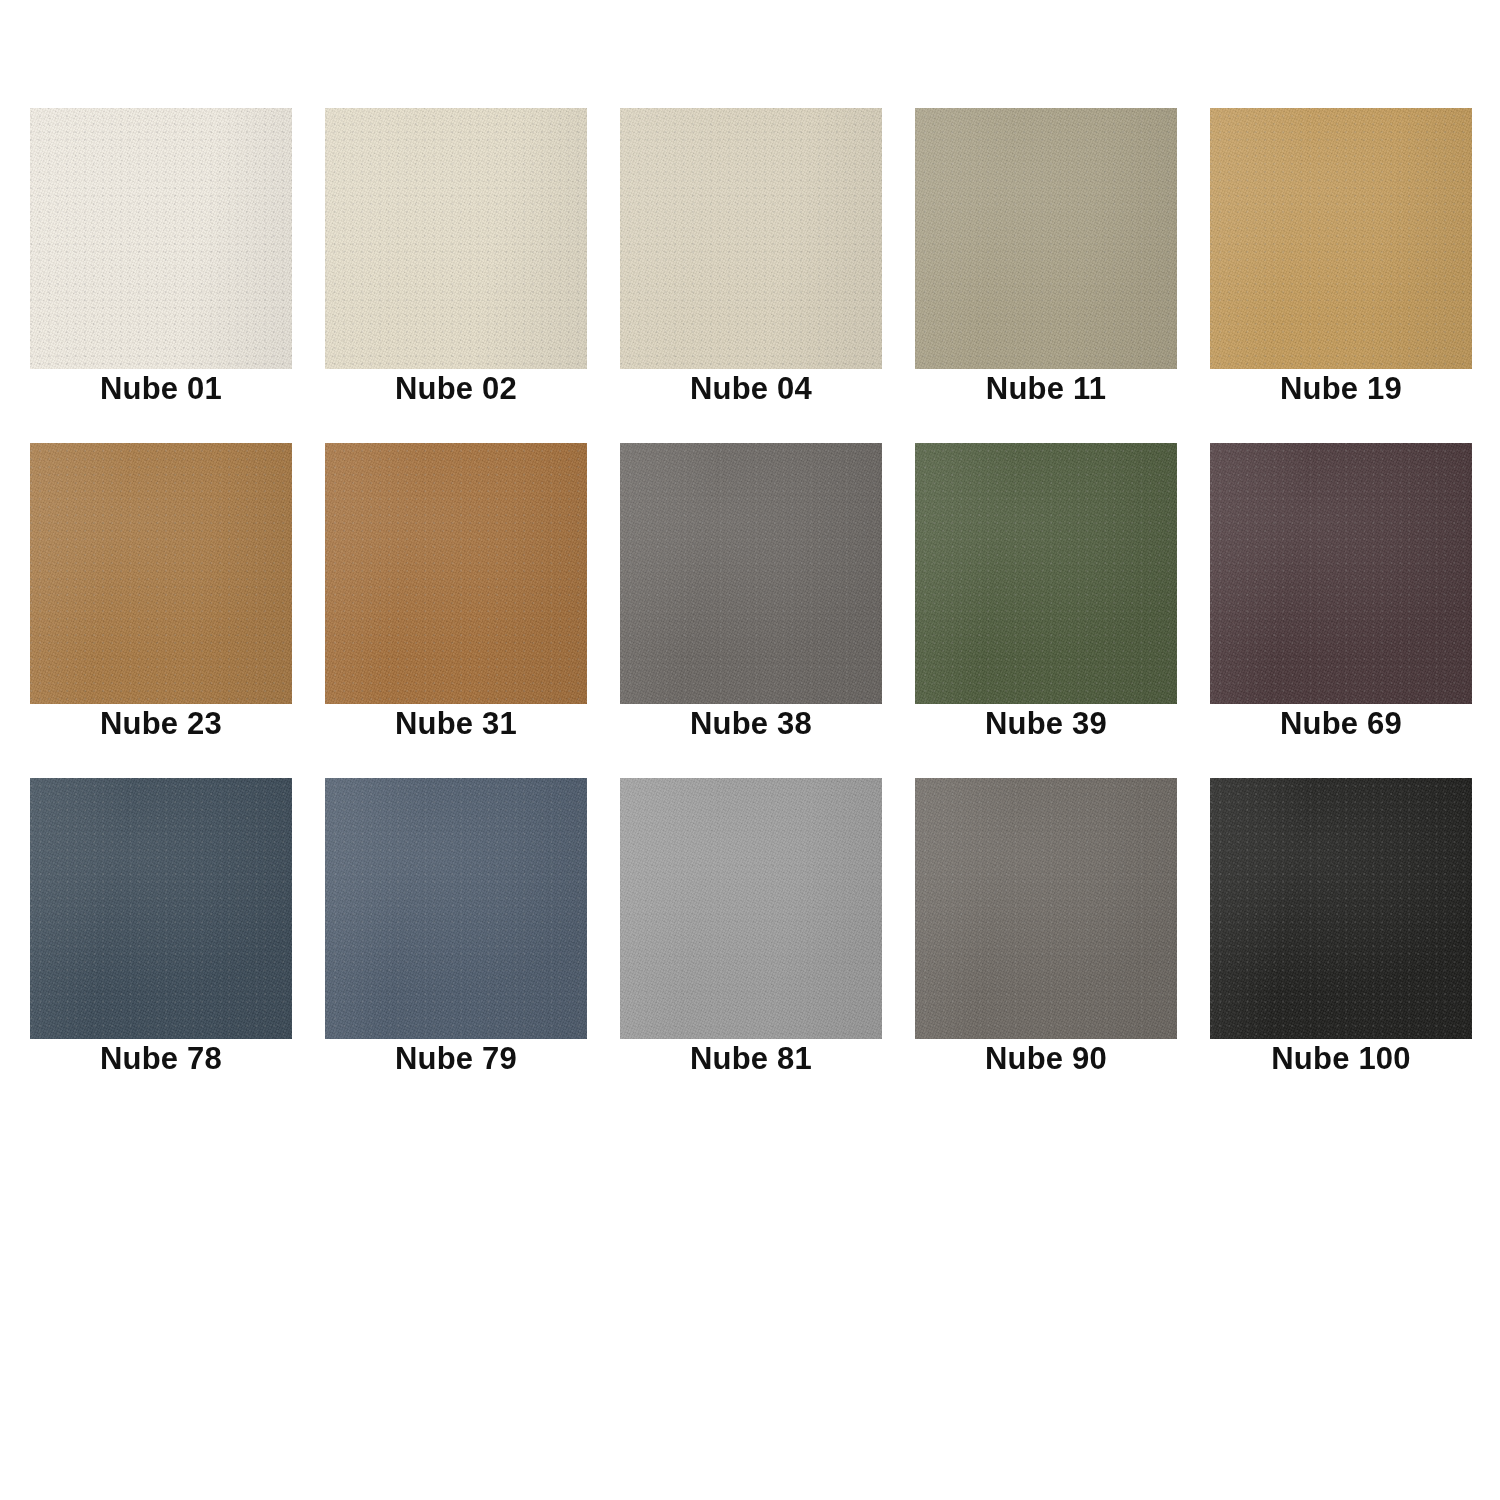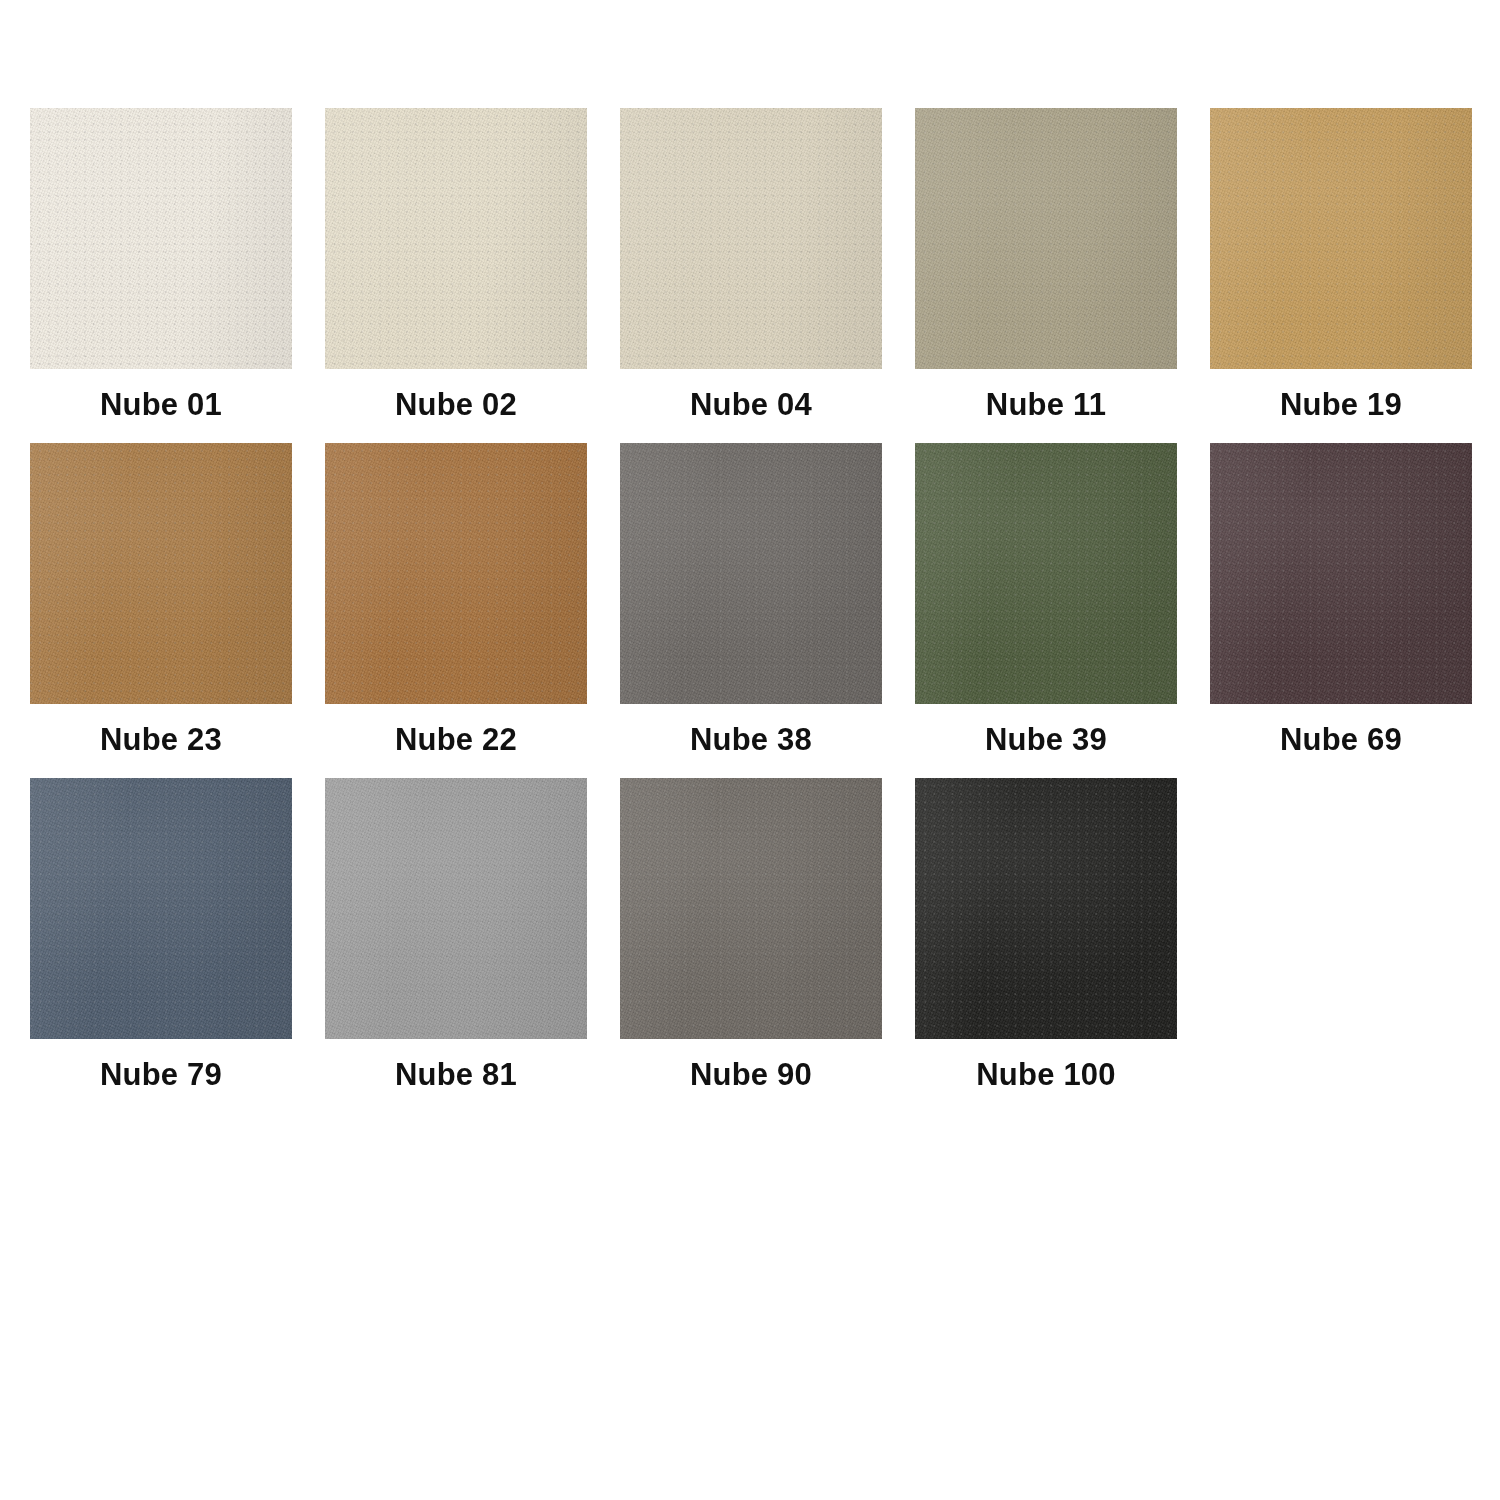--- a/index.html
+++ b/index.html
@@ -74,21 +74,21 @@
   .swatch-chip .sheen {
     position: absolute;
     inset: 0;
     background:
       linear-gradient(100deg, rgba(255,255,255,0.085) 0%, rgba(255,255,255,0.0) 34%, rgba(0,0,0,0.0) 62%, rgba(0,0,0,0.055) 100%),
       radial-gradient(120% 85% at 38% 30%, rgba(255,255,255,0.07) 0%, rgba(255,255,255,0) 62%);
     pointer-events: none;
   }
 
   .swatch-label {
-    margin-top: 20px;
+    margin-top: 4px;
     font-family: "Liberation Sans", sans-serif;
     font-size: 31px;
     font-weight: bold;
     letter-spacing: 0.2px;
     color: #111111;
     text-align: center;
     line-height: 1;
     white-space: nowrap;
   }
 </style>
@@ -144,21 +144,21 @@
           <div class="sheen"></div>
         </div>
         <div class="swatch-label">Nube 23</div>
       </div>
       <div class="swatch-cell">
         <div class="swatch-chip" style="background-color: rgb(165, 112, 60);">
           <div class="grain"></div>
           <div class="grain-fine"></div>
           <div class="sheen"></div>
         </div>
-        <div class="swatch-label">Nube 22</div>
+        <div class="swatch-label">Nube 31</div>
       </div>
       <div class="swatch-cell">
         <div class="swatch-chip" style="background-color: rgb(107, 103, 99);">
           <div class="grain"></div>
           <div class="grain-fine"></div>
           <div class="sheen"></div>
         </div>
         <div class="swatch-label">Nube 38</div>
       </div>
       <div class="swatch-cell">
@@ -169,20 +169,28 @@
         </div>
         <div class="swatch-label">Nube 39</div>
       </div>
       <div class="swatch-cell">
         <div class="swatch-chip" style="background-color: rgb(74, 55, 58);">
           <div class="grain"></div>
           <div class="grain-fine"></div>
           <div class="sheen"></div>
         </div>
         <div class="swatch-label">Nube 69</div>
+      </div>
+      <div class="swatch-cell">
+        <div class="swatch-chip" style="background-color: rgb(60, 75, 88);">
+          <div class="grain"></div>
+          <div class="grain-fine"></div>
+          <div class="sheen"></div>
+        </div>
+        <div class="swatch-label">Nube 78</div>
       </div>
       <div class="swatch-cell">
         <div class="swatch-chip" style="background-color: rgb(78, 92, 109);">
           <div class="grain"></div>
           <div class="grain-fine"></div>
           <div class="sheen"></div>
         </div>
         <div class="swatch-label">Nube 79</div>
       </div>
       <div class="swatch-cell">

